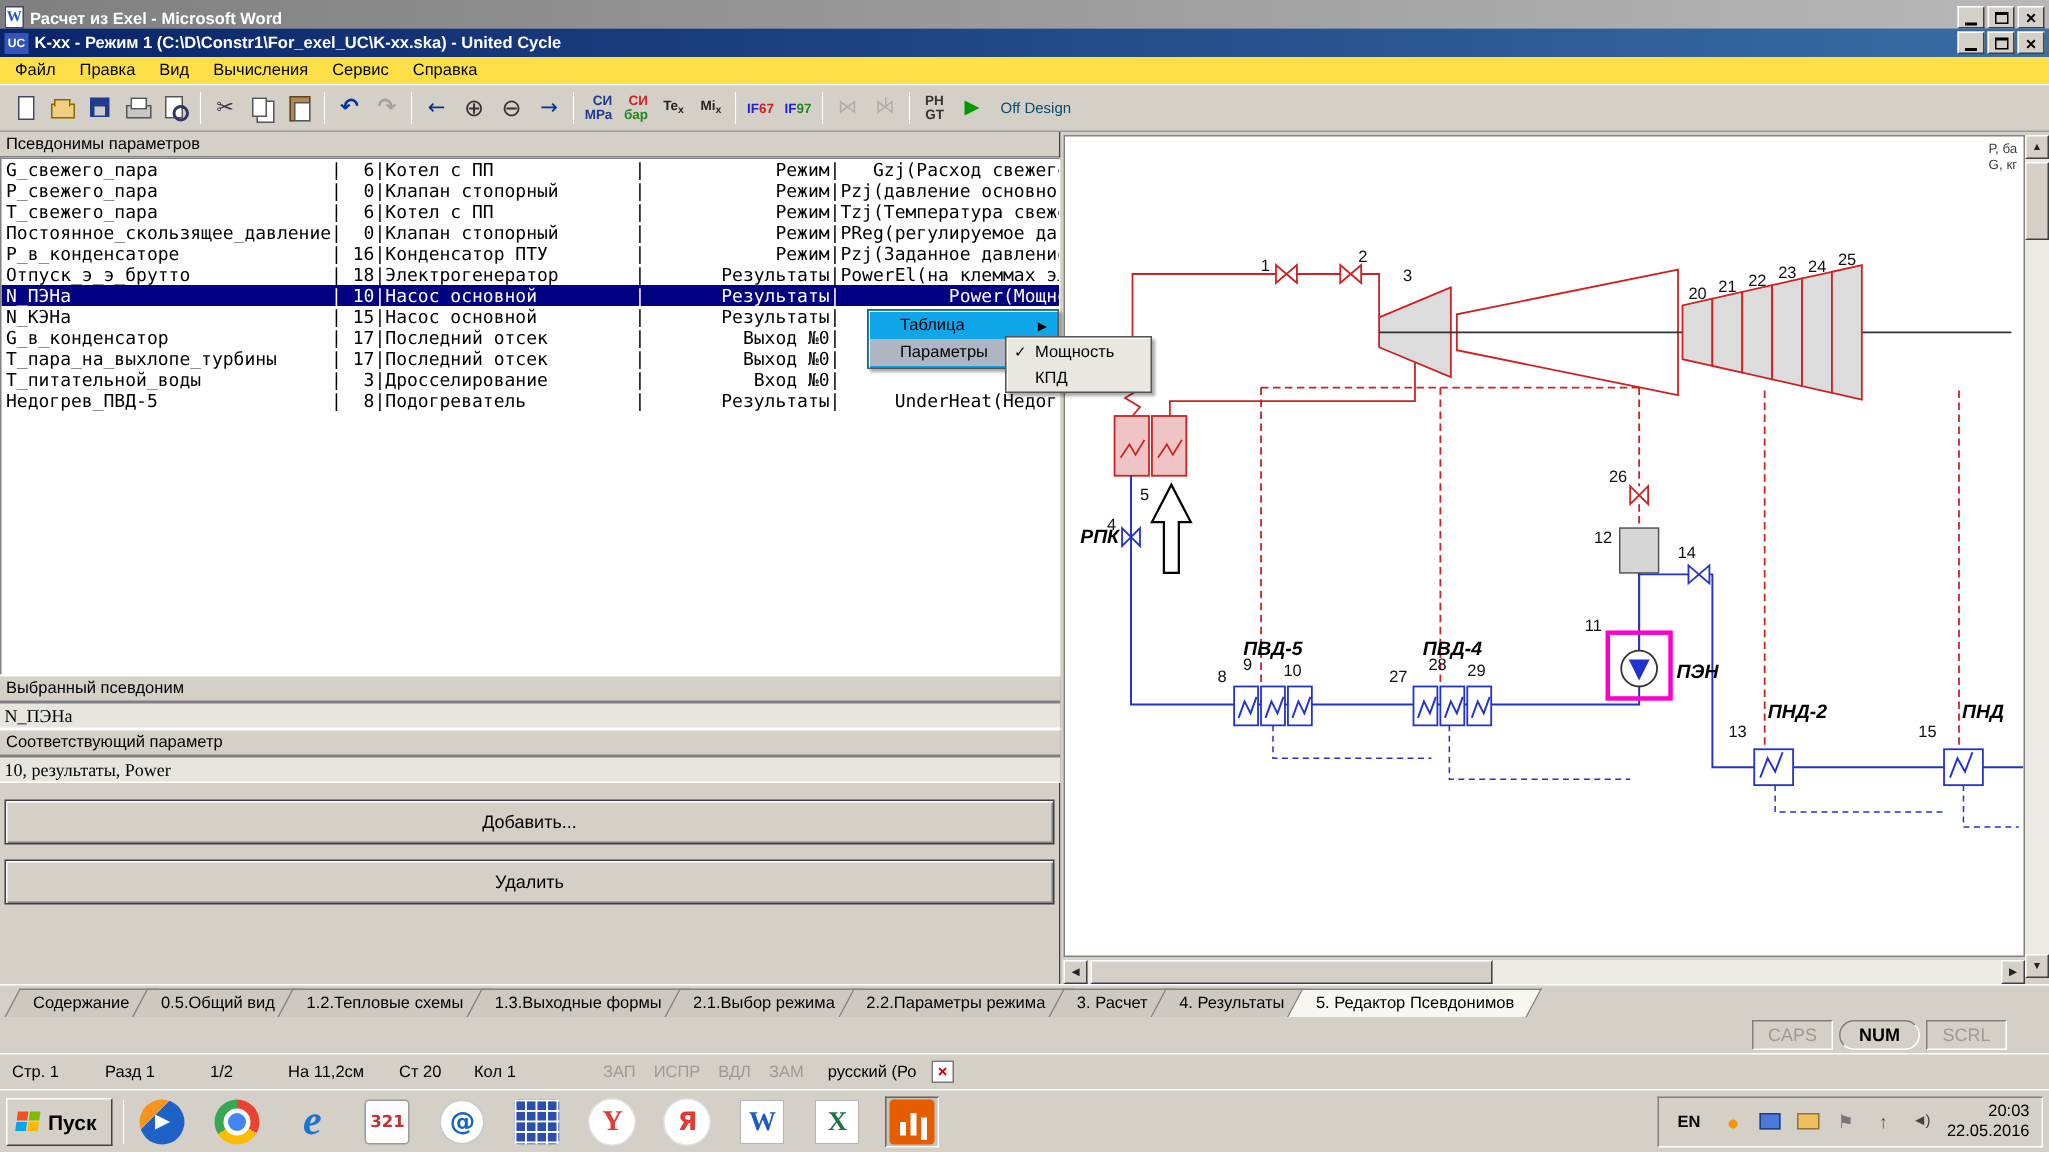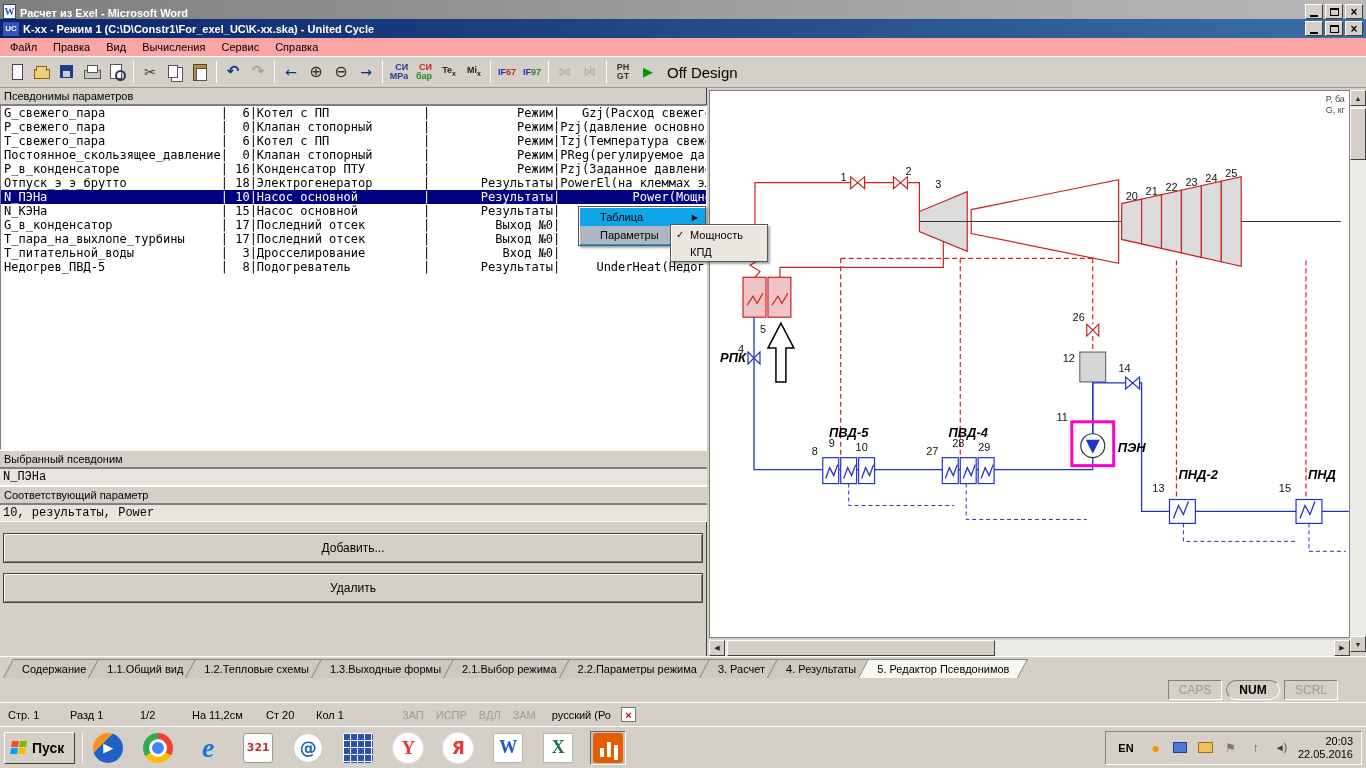--- a/index.html
+++ b/index.html
@@ -22,30 +22,30 @@
     display:flex; align-items:center; justify-content:center; margin-right:4px; }
   .app-icon::before { content:"UC"; font-size:8px; font-weight:bold; }
   .win-btns { margin-left:auto; display:flex; gap:2px; }
   .win-btn { width:18px; height:15px; background:#d4d0c8; border:1px solid;
     border-color:#fff #404040 #404040 #fff; display:flex; align-items:center; justify-content:center; color:#000; }
   .glyph-min { width:8px; height:2px; background:#000; margin-top:8px; }
   .glyph-max { width:9px; height:8px; border:1px solid #000; border-top-width:2px; }
   .glyph-close { font-size:12px; font-weight:bold; line-height:10px; }
 
   
-  .menubar { position:absolute; top:38px; left:0; width:100%; height:19px; background:#fca5a5;
+  .menubar { position:absolute; top:38px; left:0; width:100%; height:19px; background:#fde047;
     display:flex; align-items:center; padding-left:2px; border-bottom:1px solid #fff; }
   .menu-item { padding:2px 8px; }
   .toolbar { position:absolute; top:57px; left:0; width:100%; height:31px; background:#d4d0c8;
     display:flex; align-items:center; gap:1px; padding-left:5px;
     border-bottom:1px solid #9a9a9a; }
   .tb-btn { width:24px; height:24px; display:flex; align-items:center; justify-content:center; }
   .tb-btn.disabled { opacity:.45; }
   .tb-sep { width:1px; height:22px; background:#808080; border-right:1px solid #fff; margin:0 3px; }
-  .tb-label { color:#000000; font-size:15px; margin-left:6px; white-space:nowrap; }
+  .tb-label { color:#0c4a6e; font-size:10px; margin-left:6px; white-space:nowrap; }
   .tb-txt { display:flex; flex-direction:column; align-items:flex-end; line-height:9px; font-weight:bold; font-size:9px; }
   .tb-line { display:flex; align-items:flex-start; }
   .tb-line .sub { font-size:7px; margin-top:3px; }
 
   .ic { width:20px; height:20px; display:block; position:relative; text-align:center; font-family:"DejaVu Sans",sans-serif; }
   .new-document-icon::before { content:""; position:absolute; left:5px; top:2px; width:9px; height:14px; background:#fff; border:1px solid #446; }
   .open-folder-icon::before { content:""; position:absolute; left:2px; top:7px; width:14px; height:8px; background:#f0d080; border:1px solid #886600; }
   .open-folder-icon::after { content:""; position:absolute; left:4px; top:4px; width:9px; height:4px; background:#f0d080; border:1px solid #886600; border-bottom:none; }
   .save-icon::before { content:""; position:absolute; left:3px; top:3px; width:13px; height:13px; background:#223a8c; }
   .save-icon::after { content:""; position:absolute; left:6px; top:9px; width:7px; height:6px; background:#ccc; }
@@ -75,21 +75,21 @@
     border-bottom:1px solid #808080; }
   .alias-table { position:absolute; left:0; top:17px; width:707px; height:345px; background:#fff;
     border:1px solid; border-color:#808080 #fff #fff #808080; overflow:hidden;
     font-family:"DejaVu Sans Mono","Liberation Mono",monospace; font-size:12px; line-height:14px; white-space:pre; }
   .trow { height:14px; padding-left:3px; overflow:hidden; }
   .trow.sel { background:#000080; color:#fff; }
   .label-bar { position:absolute; left:0; width:707px; height:18px; display:flex; align-items:center;
     padding-left:4px; background:#d4d0c8; border-top:1px solid #fff; border-bottom:1px solid #808080; }
   .fieldrow { position:absolute; left:0; width:707px; height:18px; background:#e8e5de;
     border-top:1px solid #808080; border-bottom:1px solid #fff;
-    font-family:Liberation Mono, monospace; font-size:12px;
+    font-family:Liberation Serif, serif; font-size:12px;
     display:flex; align-items:center; padding-left:3px; }
   .big-btn { position:absolute; left:3px; width:700px; height:30px; background:#d4d0c8;
     border:1px solid #404040; box-shadow:inset 1px 1px 0 #fff, inset -1px -1px 0 #808080;
     display:flex; align-items:center; justify-content:center; font-size:12px; }
 
   
   .context-menu { position:absolute; left:578px; top:206px; width:128px; background:#0ea5e9;
     border:1px solid #555; box-shadow:2px 2px 2px rgba(0,0,0,.35), inset 1px 1px 0 #fff; z-index:40; padding:1px; }
   .context-submenu { position:absolute; left:670px; top:224px; width:98px; background:#e9e7df;
     border:1px solid #555; box-shadow:2px 2px 2px rgba(0,0,0,.35), inset 1px 1px 0 #fff; z-index:41; padding:1px; }
@@ -581,21 +581,21 @@
         <span class="cm-check"> </span>
         <span>КПД</span>
       </div>
     </div>
 
   <div class="tab-bar">
       <div class="tab">
         <span class="tab-label">Содержание</span>
       </div>
       <div class="tab">
-        <span class="tab-label">1.1.Общий вид</span>
+        <span class="tab-label">0.5.Общий вид</span>
       </div>
       <div class="tab">
         <span class="tab-label">1.2.Тепловые схемы</span>
       </div>
       <div class="tab">
         <span class="tab-label">1.3.Выходные формы</span>
       </div>
       <div class="tab">
         <span class="tab-label">2.1.Выбор режима</span>
       </div>

